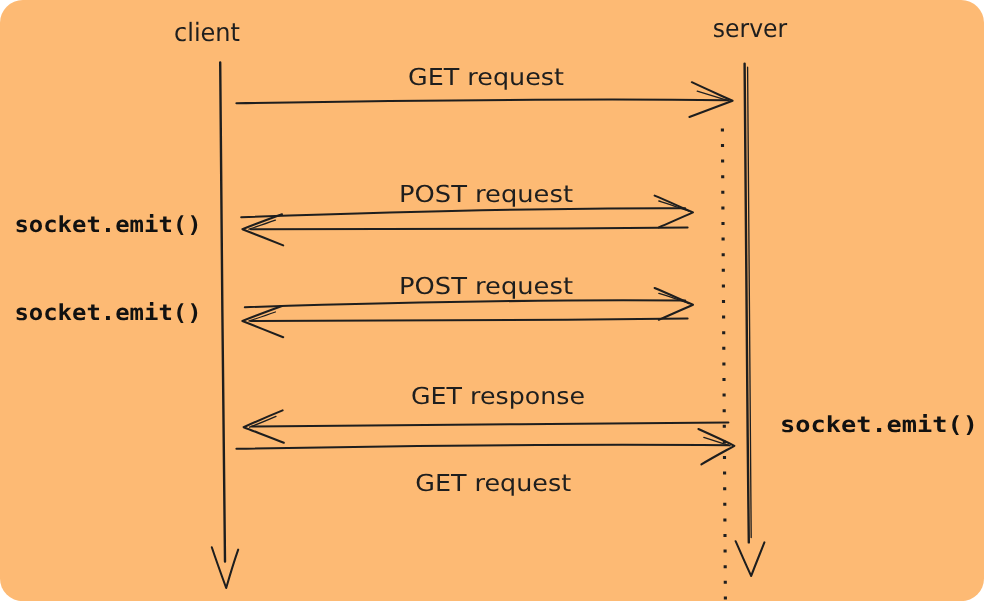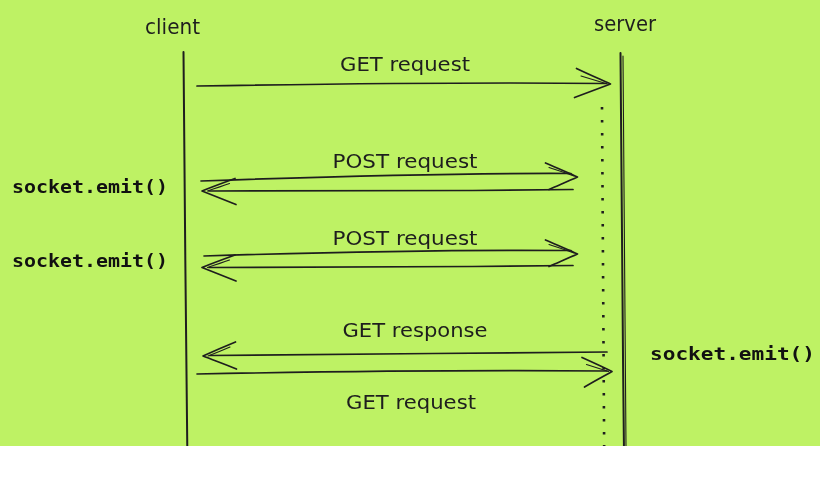--- a/index.html
+++ b/index.html
@@ -3,23 +3,24 @@
 <meta charset="utf-8">
 <style>
   html, body {
     margin: 0;
     padding: 0;
     background: #ffffff;
   }
   .canvas {
     position: relative;
     width: 820px;
-    height: 446px;
-    background: #bef264;
+    height: 501px;
+    background: #fdba74;
     overflow: hidden;
+    border-radius: 19px;
   }
   svg { display: block; }
   .stroke {
     fill: none;
     stroke: #1e1e1e;
     stroke-width: 1.7;
     stroke-linecap: round;
     stroke-linejoin: round;
   }
   .stroke.thin  { stroke-width: 1.1; }

